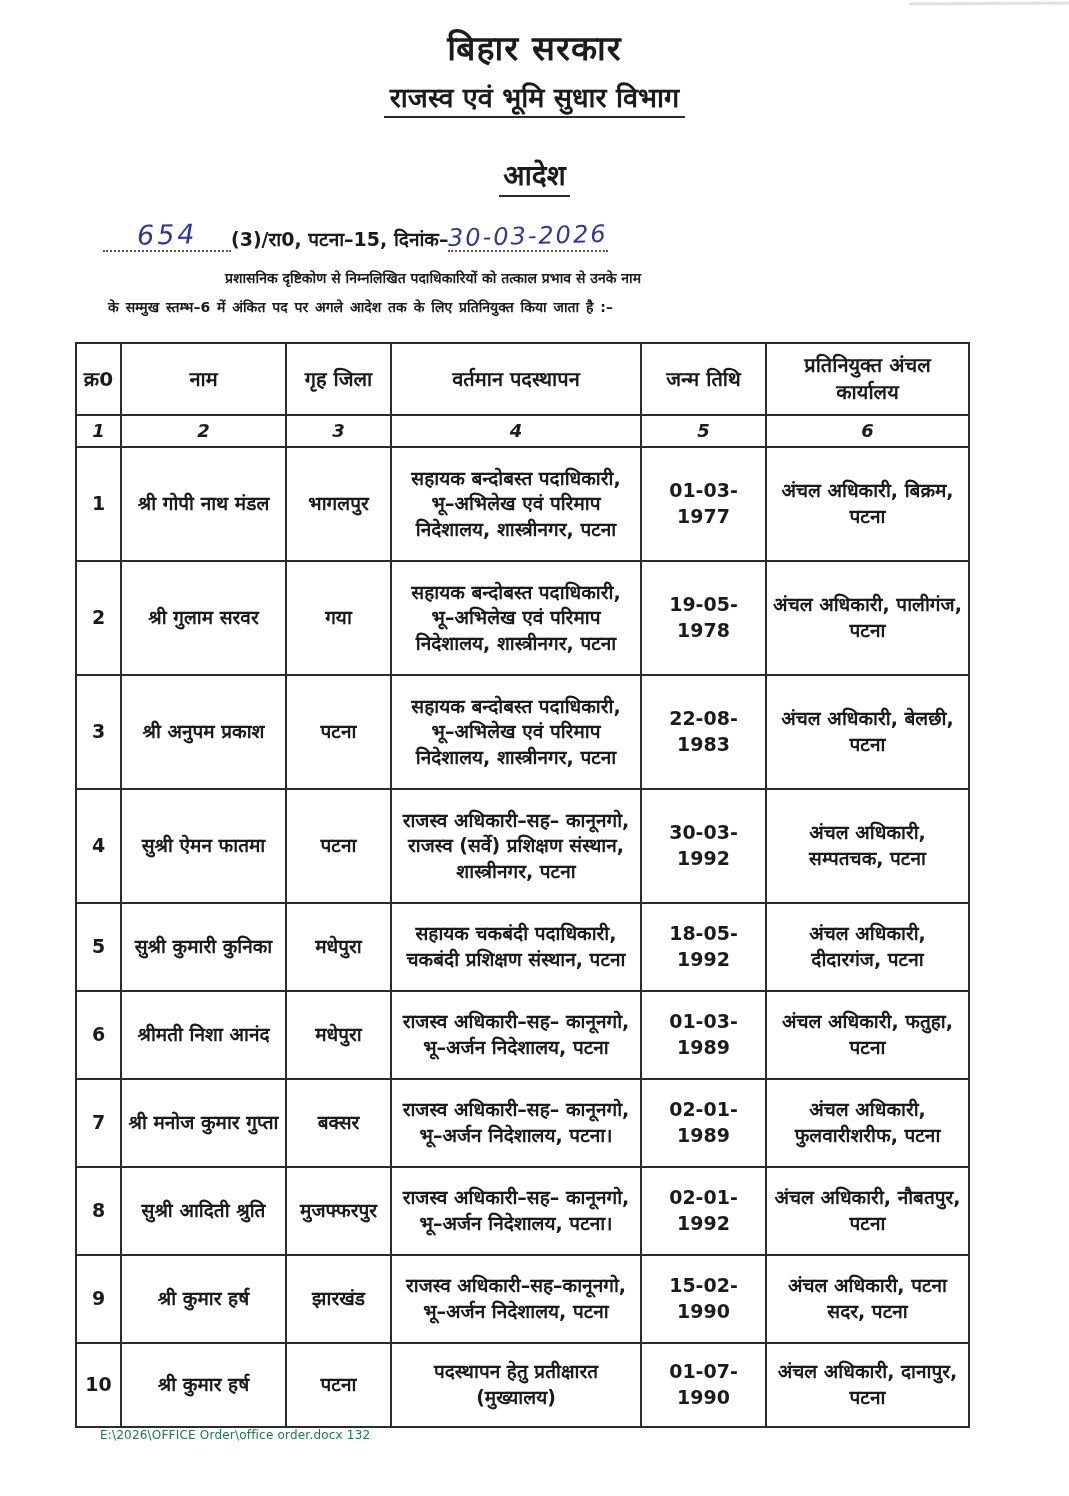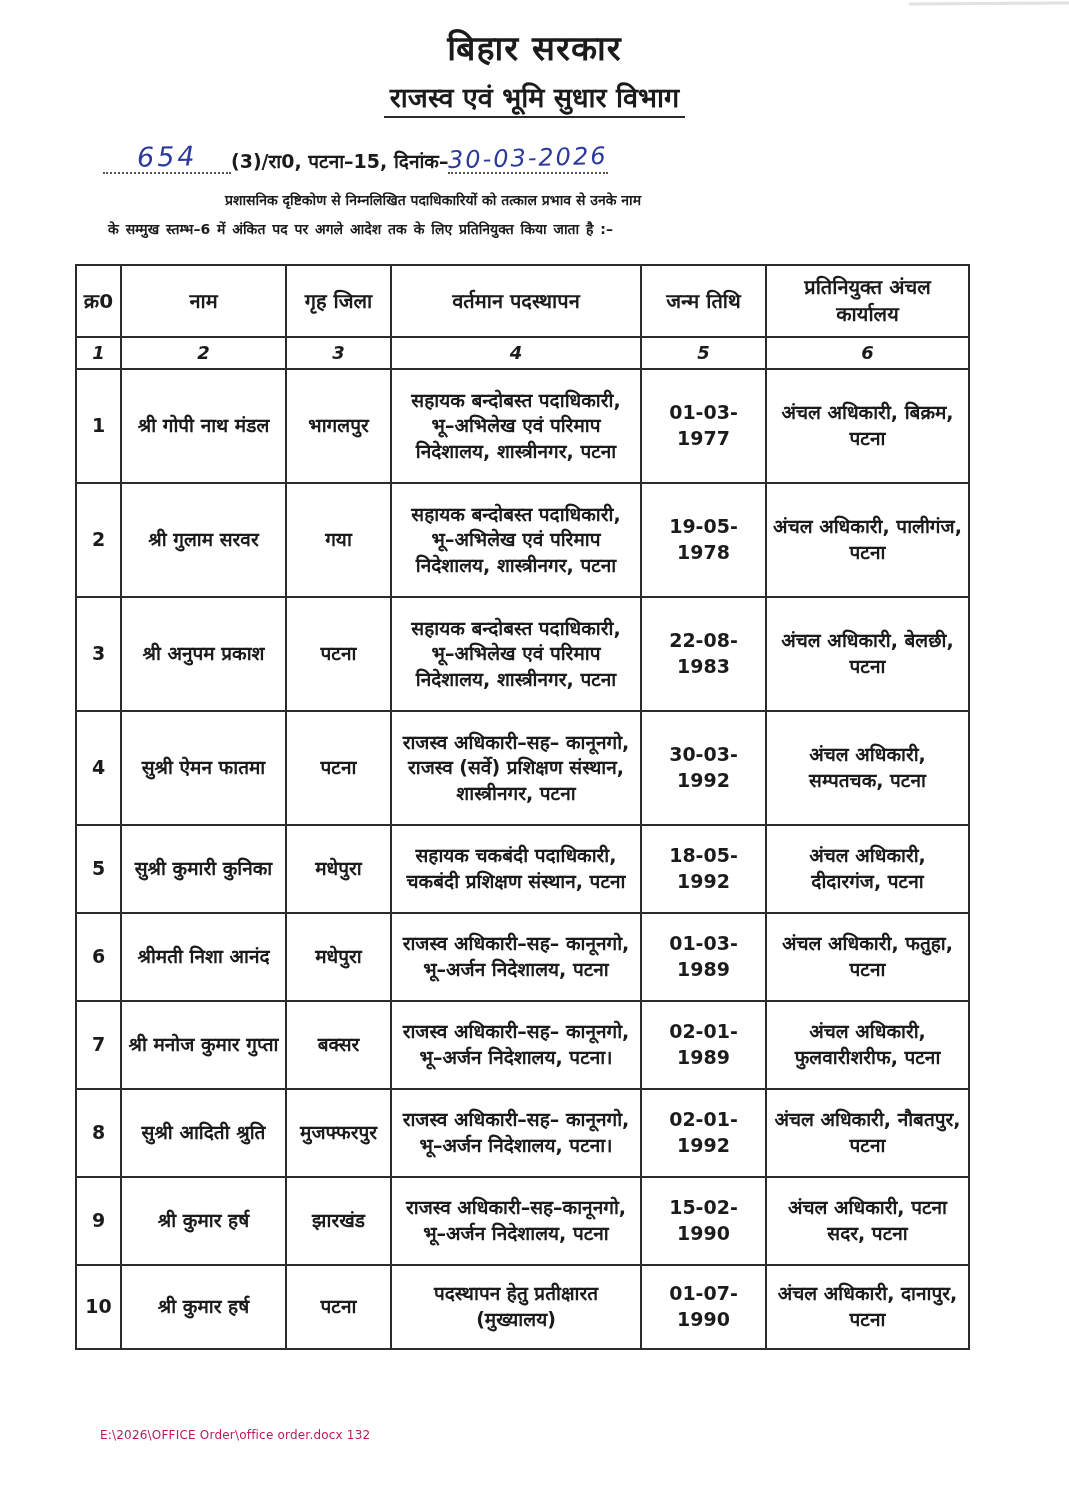--- a/index.html
+++ b/index.html
@@ -73,37 +73,40 @@
   .order-table tbody.data td{font-size:19px;}
   .order-table tbody.data td.posting{padding:6px 10px;border-radius:14px;}
   .order-table tbody.data tr.tall td{height:100px;}
   .order-table tbody.data tr.mid td{height:74px;}
   .order-table tbody.data tr.short td{height:70px;}
   col.c1{width:45px;} col.c2{width:165px;} col.c3{width:105px;}
   col.c4{width:250px;} col.c5{width:125px;} col.c6{width:203px;}
 
   .footer-path{
     position:absolute;left:100px;bottom:54px;
-    font-size:12px;color:#be185d;letter-spacing:.2px;
+    font-size:12px;color:#15803d;letter-spacing:.2px;
     font-family:"DejaVu Sans", sans-serif;
   }
 </style>
 </head>
 <body>
 
 <div class="sheet">
 
   <div class="scan-mark"></div>
 
   <div class="doc-title">बिहार सरकार</div>
 
   <div class="doc-dept">
     <span class="u">राजस्व एवं भूमि सुधार विभाग</span>
   </div>
 
+  <div class="doc-order">
+    <span class="u">आदेश</span>
+  </div>
 
   <div class="ref-line">
       <span class="dotline num"><span class="hw">654</span></span>
       <span>(3)/रा0, पटना–15, दिनांक–</span>
       <span class="dotline date"><span class="hw date">30-03-2026</span></span>
   </div>
 
   <div class="intro">
     <div class="intro-line1">प्रशासनिक दृष्टिकोण से निम्नलिखित पदाधिकारियों को तत्काल प्रभाव से उनके नाम</div>
     <div class="intro-line2">के सम्मुख स्तम्भ–6 में अंकित पद पर अगले आदेश तक के लिए प्रतिनियुक्त किया जाता है :–</div>

